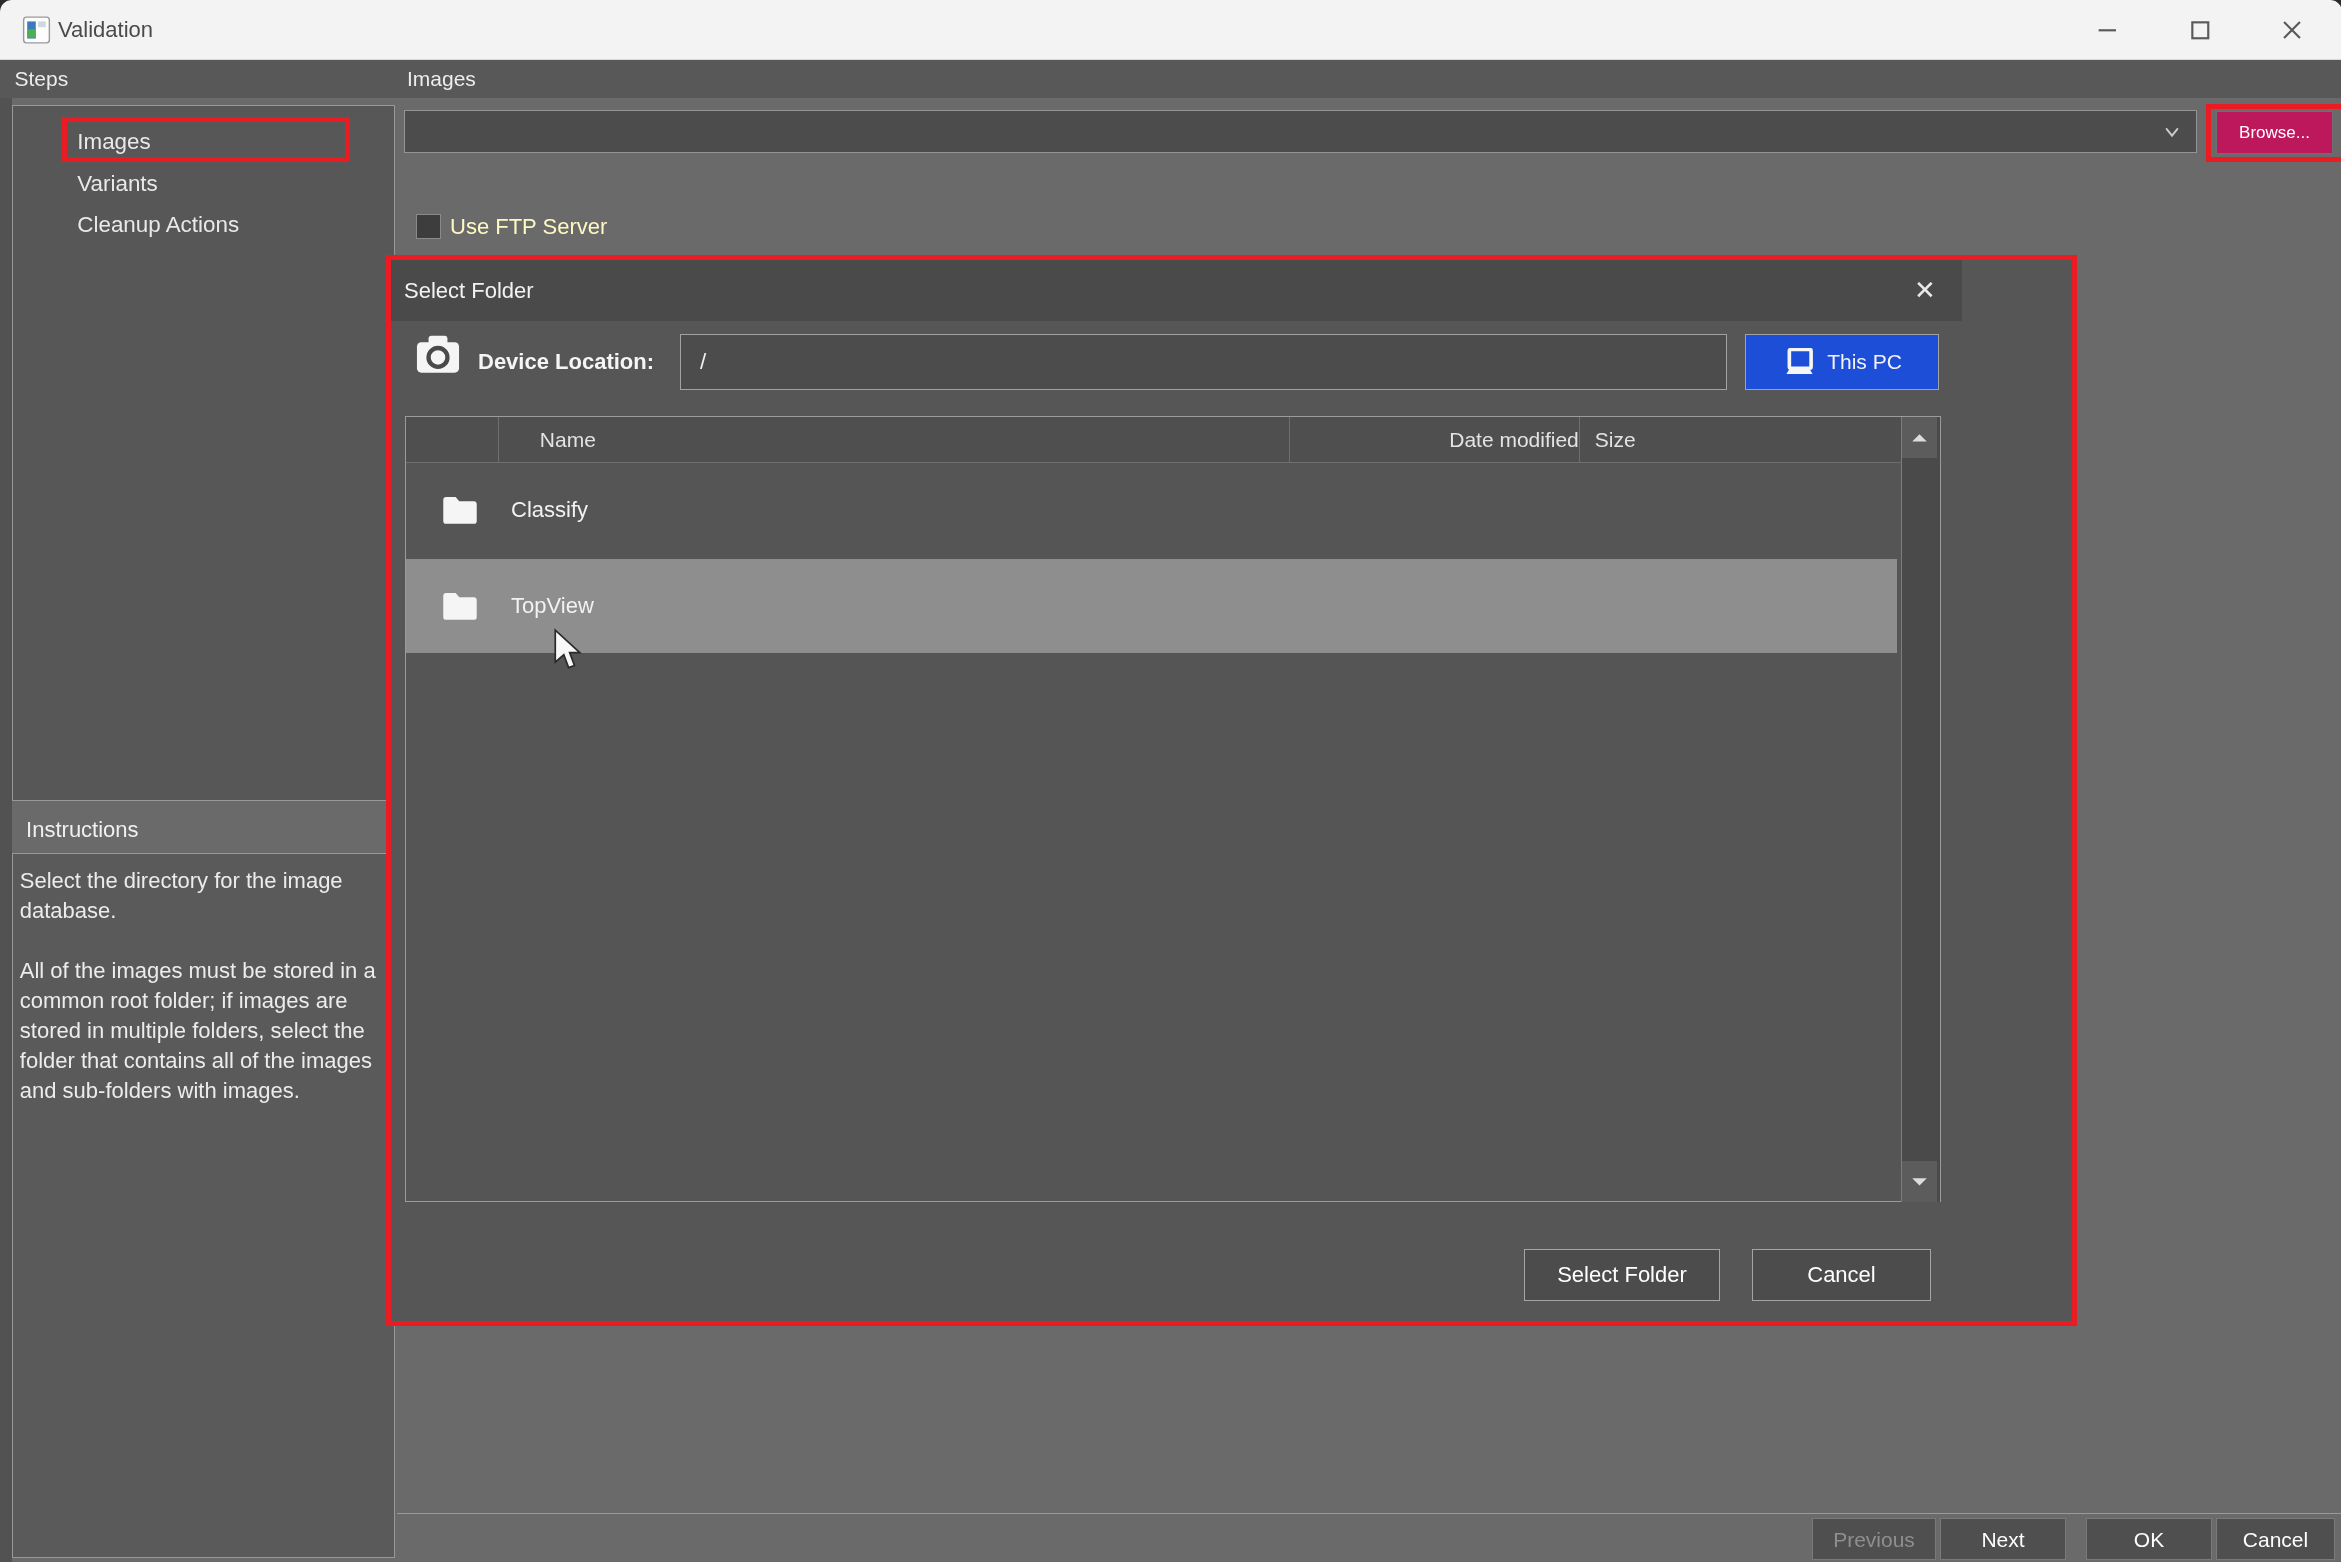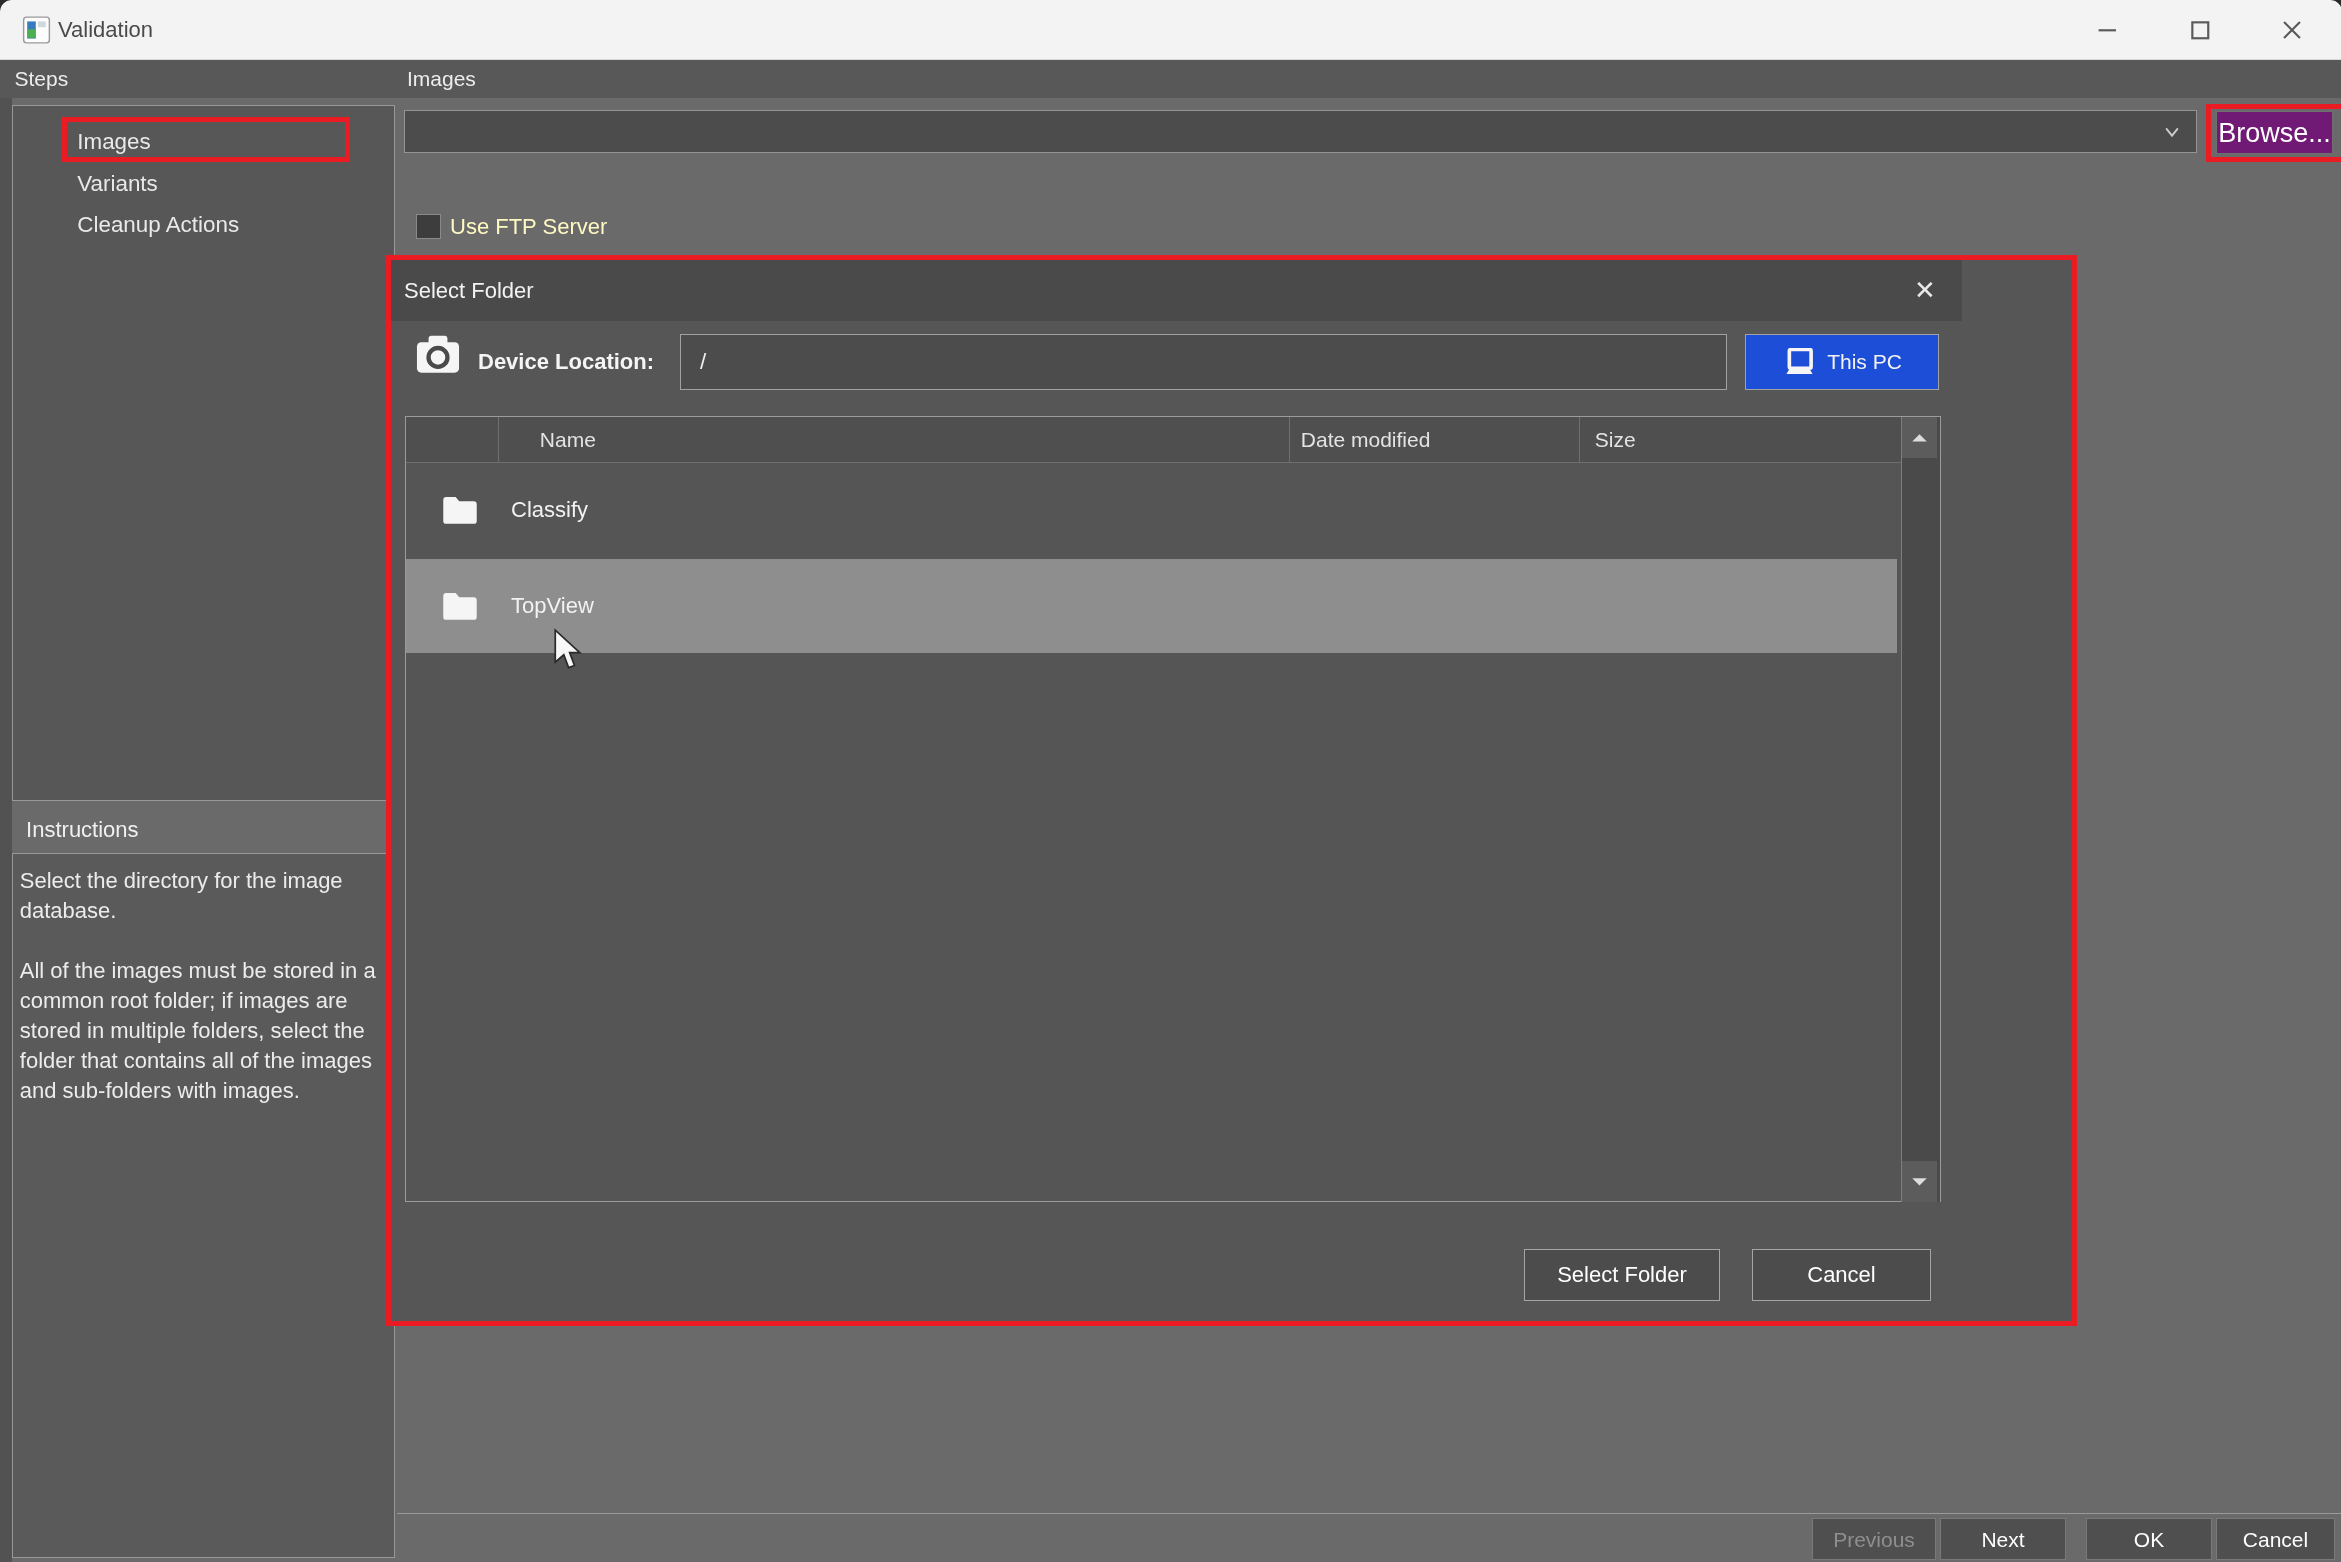--- a/index.html
+++ b/index.html
@@ -23,21 +23,21 @@
   .step-item{position:absolute;left:0.7px;width:376px;height:38px;line-height:38px;font-size:22.4px;color:#e9e9e9;padding-left:64px;}
   .annot{border:5px solid #ea1b23;background:transparent;pointer-events:none;z-index:50;}
 
   .instr-title{left:11.6px;top:806px;width:383px;height:43px;line-height:48px;font-size:22px;color:#f0f0f0;padding-left:14.5px;}
   .instr-panel{left:11.6px;top:853px;width:383px;height:705px;background:#5a5a5a;border:0.7px solid #989898;color:#ececec;font-size:22px;line-height:30px;padding:11.6px 4.3px 0 7.2px;overflow:hidden;}
   .instr-panel p{margin:0 0 30px 0;}
 
   
   .combobox{left:404px;top:110px;width:1793px;height:43px;background:#4c4c4c;border:0.7px solid #949494;}
   .combo-chevron{position:absolute;right:13px;top:10px;width:22px;height:22px;}
-  .browse-btn{left:2216px;top:111px;width:117px;height:43px;background:#701a75;border:0.7px solid #6f6f6f;color:#ffffff;font-size:27px;text-align:center;line-height:42px;}
+  .browse-btn{left:2216px;top:111px;width:117px;height:43px;background:#be185d;border:0.7px solid #6f6f6f;color:#ffffff;font-size:17px;text-align:center;line-height:42px;}
   .ftp-box{left:416px;top:214px;width:24.6px;height:24.6px;background:#3d3d3d;border:1.4px solid #8a8a8a;}
   .ftp-label{left:450px;top:214px;height:26px;line-height:26px;font-size:22px;color:#fef9c3;}
 
   
   .dialog{left:386px;top:255px;width:1691px;height:1071px;border:5.8px solid #ea1b23;background:#565656;z-index:20;}
   .dlg-titlebar{left:0;top:0;width:1571px;height:61px;background:#4a4a4a;}
   .dlg-title{position:absolute;left:13px;top:0;height:61px;line-height:61px;font-size:22px;color:#f2f2f2;}
   .dlg-close{position:absolute;right:11.6px;top:0;width:51px;height:61px;text-align:center;line-height:61px;font-size:26px;color:#e9e9e9;}
   .cam-icon{left:23px;top:72px;width:48px;height:45px;}
   .devloc-label{left:87px;top:74px;height:56px;line-height:56px;font-size:22px;font-weight:bold;color:#f5f5f5;}
@@ -141,21 +141,21 @@
         <rect x="10" y="2" width="30" height="26" rx="2" fill="none" stroke="#f5f5f5" stroke-width="5"></rect>
         <path d="M6 36 L42 36 L38 29 L10 29 Z" fill="#f5f5f5"></path>
       </svg>
       <span>This PC</span>
     </div>
 
     <div class="abs ftable">
       <div class="fhead">
         <div class="hcell"></div>
         <div class="hcell" style="padding-left:41px;">Name</div>
-        <div class="hcell" style="padding-left:11px;">Date modified</div>
+        <div class="hcell" style="padding-left:11px;text-align:right;">Date modified</div>
         <div class="hcell" style="padding-left:15px;border-right:none;">Size</div>
       </div>
 
       <div class="frow" style="top:46px;">
         <svg class="ficon" viewBox="0 0 52 44">
           <path d="M3 8 Q3 4 7 4 L20 4 L25 10 L45 10 Q49 10 49 14 L49 37 Q49 41 45 41 L7 41 Q3 41 3 37 Z" fill="#f5f5f5"></path>
         </svg>
         <div class="fname">Classify</div>
         <div></div>
         <div></div>

